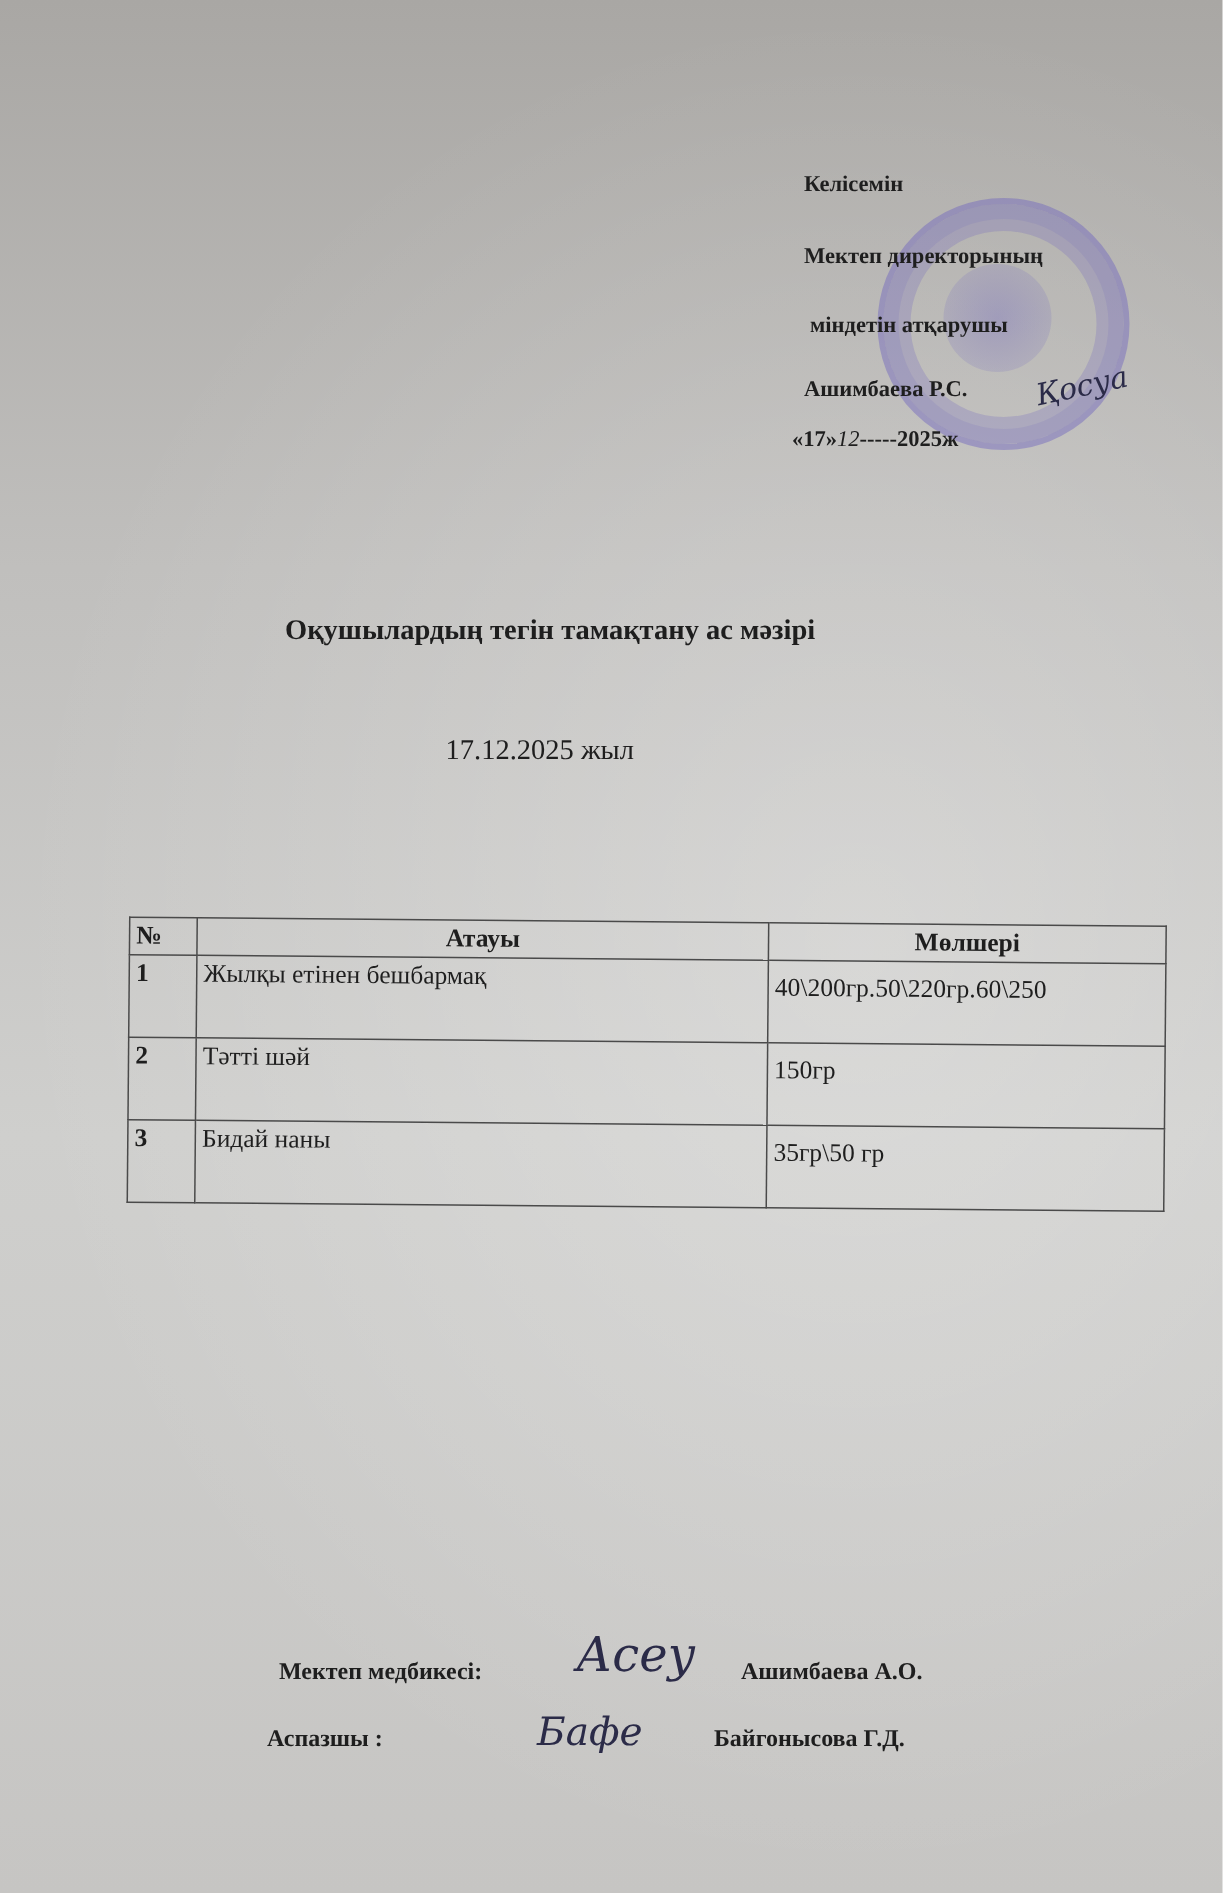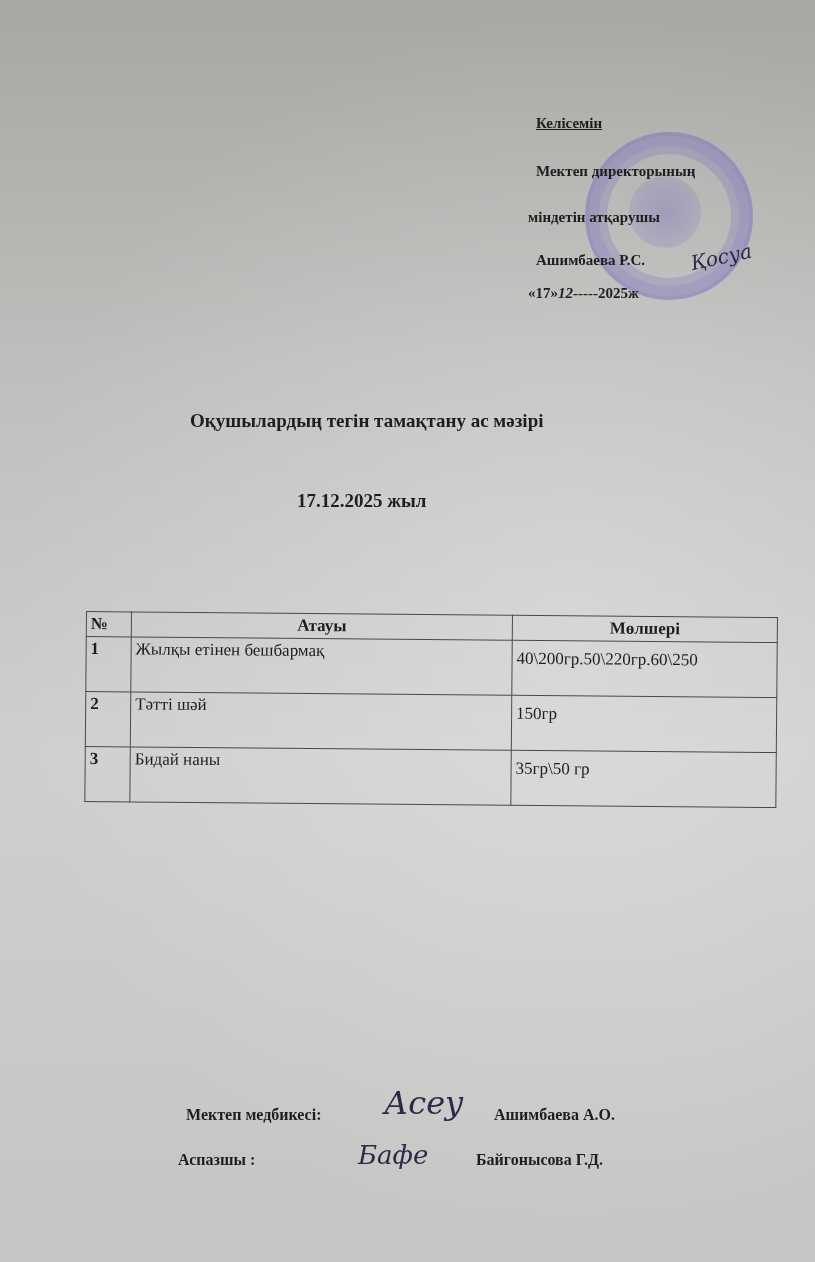--- a/index.html
+++ b/index.html
@@ -20,21 +20,21 @@
     position:absolute; left:585px; top:132px; width:160px; height:160px; border-radius:50%;
     border:4px solid rgba(110,100,190,0.45);
     box-shadow: inset 0 0 0 10px rgba(110,100,190,0.15), inset 0 0 0 18px rgba(110,100,190,0.25);
   }
   .stamp-inner {
     position:absolute; left:40px; top:40px; width:72px; height:72px; border-radius:50%;
     background: radial-gradient(circle, rgba(110,100,190,0.35), rgba(110,100,190,0.1));
   }
   .sig { position:absolute; font-family:"DejaVu Serif", serif; font-style:italic; color:#2b2b48; }
   .title { position:absolute; left:190px; top:410px; font-weight:bold; font-size:19px; white-space:nowrap; }
-  .date { position:absolute; left:297px; top:490px; font-weight:bold; font-size:19px; white-space:nowrap; }
+  .date { position:absolute; left:297px; top:490px; font-weight:normal; font-size:19px; white-space:nowrap; }
   table.menu {
     position:absolute; left:86px; top:611px; width:692px; border-collapse:collapse;
     transform: rotate(0.5deg); transform-origin:left top;
     font-size:17px;
   }
   table.menu th, table.menu td { border:1px solid #4a4a4a; padding:2px 4px; vertical-align:top; text-align:left; }
   table.menu th { font-weight:bold; text-align:center; height:18px; }
   table.menu td { height:44px; }
   table.menu td.num { font-weight:bold; width:36px; }
   table.menu td.amount { width:256px; padding-top:8px; }
@@ -43,26 +43,26 @@
 </head>
 <body>
 
 <div class="paper-shade"></div>
 
 <div class="stamp">
   <div class="stamp-inner"></div>
 </div>
 
 <div class="approval">
-  <div style="left:8px; top:0;text-decoration:underline;">Келісемін</div>
+  <div style="left:8px; top:0;">Келісемін</div>
   <div style="left:8px; top:48px;">Мектеп директорының</div>
-  <div style="left:0; top:94px;text-align:center;">міндетін атқарушы</div>
+  <div style="left:12px; top:94px;text-align:center;">міндетін атқарушы</div>
   <div style="left:8px; top:137px;">Ашимбаева Р.С.</div>
   <div style="left:0; top:170px;">
-    <span>«17»</span><span style="font-style:italic;font-weight:bold;">12</span><span>-----2025ж</span>
+    <span>«17»</span><span style="font-style:italic;font-weight:normal;">12</span><span>-----2025ж</span>
   </div>
 </div>
 <div class="sig" style="left:690px; top:245px; font-size:20px; transform:rotate(-12deg);">Қосуа</div>
 
 <div class="title">Оқушылардың тегін  тамақтану ас мәзірі</div>
 <div class="date">17.12.2025 жыл</div>
 
 <table class="menu">
   <thead>
     <tr>

